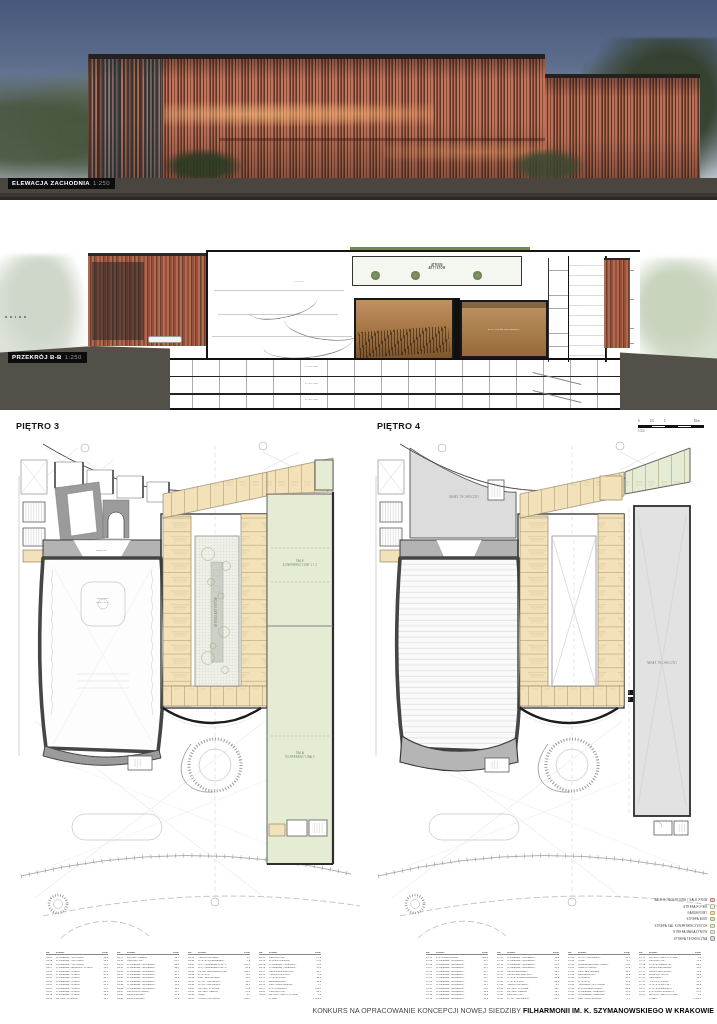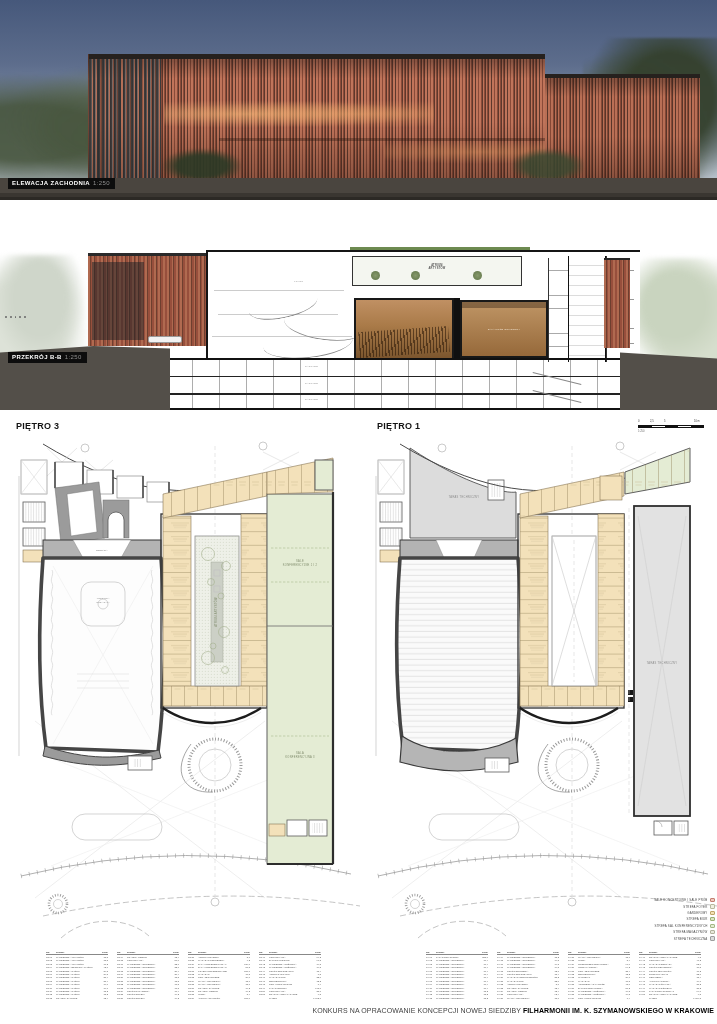--- a/index.html
+++ b/index.html
@@ -251,21 +251,21 @@
     <div class="dots">
         <i></i>
         <i></i>
         <i></i>
         <i></i>
         <i></i>
       </div>
   </section>
 
   <div class="ptitle pt3">PIĘTRO 3</div>
-  <div class="ptitle pt4">PIĘTRO 1</div>
+  <div class="ptitle pt4">PIĘTRO 4</div>
   <div class="scalebar">
     <span class="sb-t" style="left:0">0</span>
     <span class="sb-t" style="left:12px">2,5</span>
     <span class="sb-t" style="left:26px">5</span>
     <span class="sb-t" style="left:56px">10 m</span>
     <div class="sb-bar">
         <i class="b"></i>
         <i class="w"></i>
         <i class="b"></i>
         <i class="w"></i>

